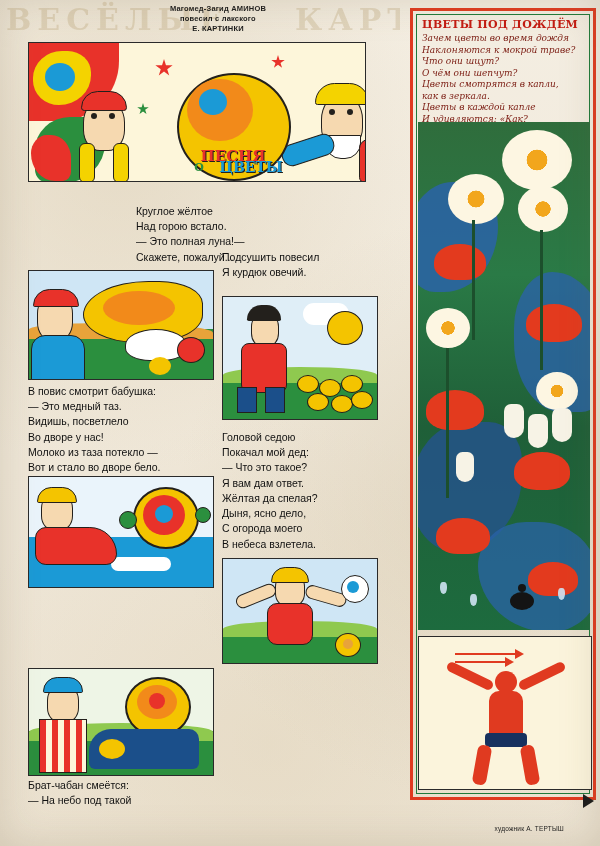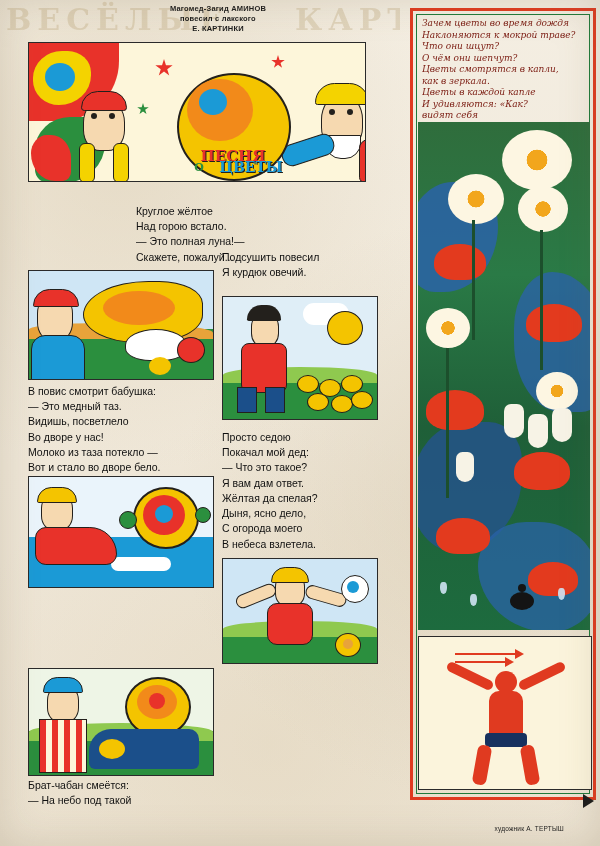--- a/index.html
+++ b/index.html
@@ -306,21 +306,21 @@
         <div class="sh" style="left:6px;top:50px;width:80px;height:36px;background:#e8322a;border-radius:12px 30px 12px 12px;border:1px solid #23201c;"></div>
 
         <div class="sh" style="left:104px;top:10px;width:62px;height:58px;background:#f4c400;border-radius:50%;border:2px solid #23201c;"></div>
         <div class="sh" style="left:114px;top:18px;width:42px;height:40px;background:#e8322a;border-radius:50%;"></div>
         <div class="sh" style="left:126px;top:28px;width:18px;height:18px;background:#1b9ad6;border-radius:50%;"></div>
         <div class="sh" style="left:90px;top:34px;width:16px;height:16px;background:#2b8f3e;border-radius:50%;border:1px solid #23201c;"></div>
         <div class="sh" style="left:166px;top:30px;width:14px;height:14px;background:#2b8f3e;border-radius:50%;border:1px solid #23201c;"></div>
       </div>
     </div>
 
-    <div class="poem" style="left:222px; top:430px; width:176px;">Просто седою
+    <div class="poem" style="left:222px; top:430px; width:176px;">Головой седою
 Покачал мой дед:
 — Что это такое?
 Я вам дам ответ.
 Жёлтая да спелая?
 Дыня, ясно дело,
 С огорода моего
 В небеса взлетела.</div>
 
     <div class="panel" style="left:222px; top:558px; width:154px; height:104px;">
       <div class="art">
@@ -361,20 +361,21 @@
     </div>
     <div class="poem" style="left:28px; top:778px; width:196px;">Брат-чабан смеётся:
 — На небо под такой</div>
 
   </div>
 
   <div class="right-col">
     <div class="right-border"></div>
 
     <div class="poem-box">
+      <div class="poem-title">ЦВЕТЫ ПОД ДОЖДЁМ</div>
       <div class="poem-body">Зачем цветы во время дождя
 Наклоняются к мокрой траве?
 Что они шцут?
 О чём они шепчут?
 Цветы смотрятся в капли,
         как в зеркала.
 Цветы в каждой капле
 И удивляются:  «Как?
         видят себя
         Это мы?

